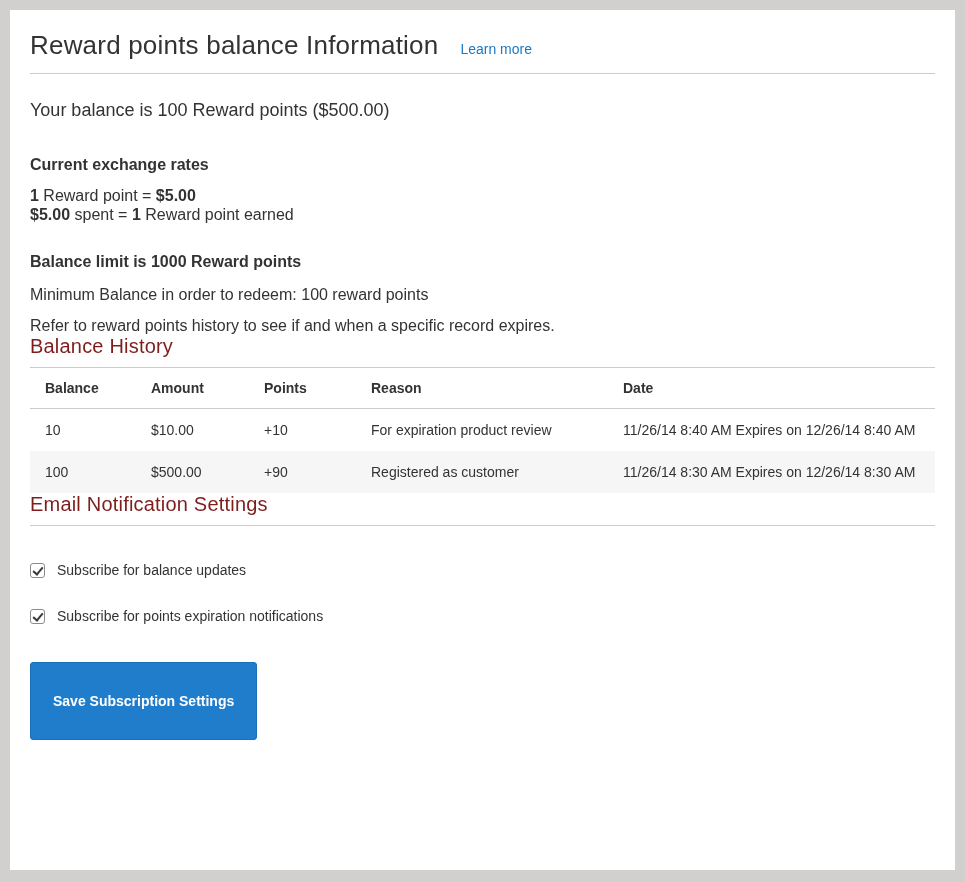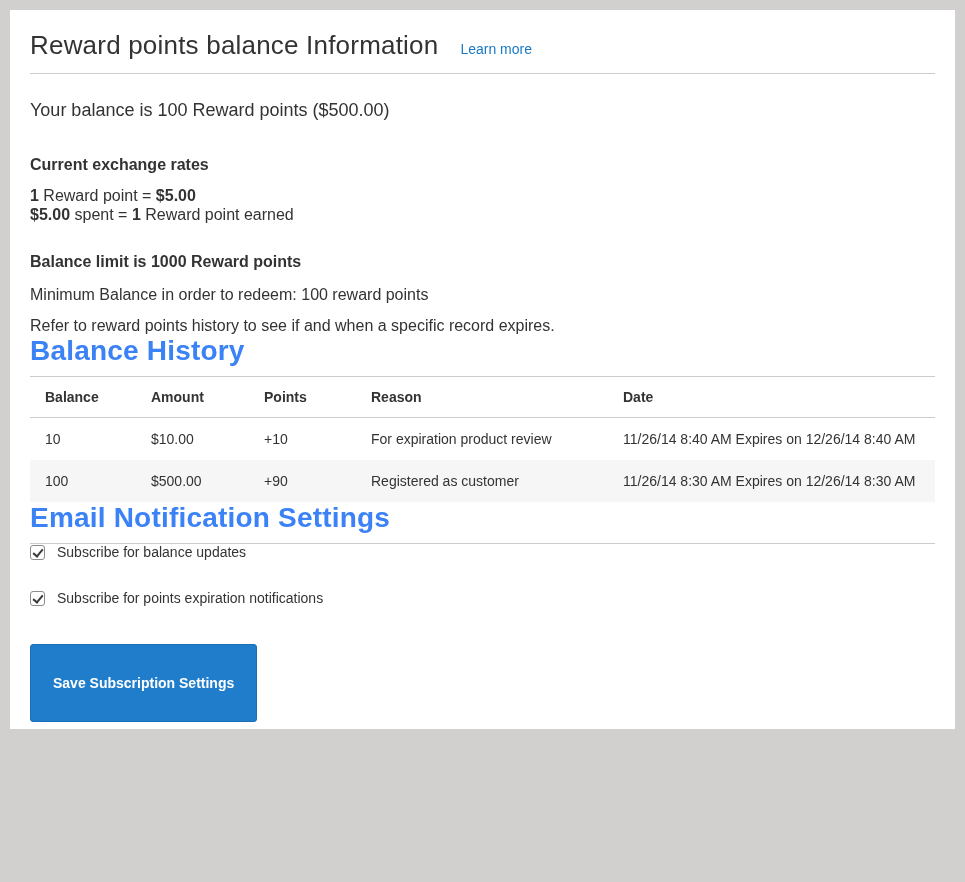--- a/index.html
+++ b/index.html
@@ -9,21 +9,21 @@
     height: 882px;
     background: #d1d0ce;
     padding: 10px 10px 12px;
     font-family: "Liberation Sans", "DejaVu Sans", sans-serif;
     color: #333333;
     font-size: 14px;
   }
   .card {
     background: #ffffff;
     width: 945px;
-    height: 719px;
+    height: 860px;
     padding: 20px 20px 0 20px;
     overflow: hidden;
   }
   .title-row {
     display: flex;
     align-items: baseline;
     gap: 22px;
   }
   h1.page-title {
     margin: 0;
@@ -49,23 +49,23 @@
   }
   p.body-line { margin: 0; font-size: 16px; line-height: 19px; }
   .mt-exchange-heading { margin-top: 34px !important; font-weight: bold; }
   .mt-rates { margin-top: 12px !important; }
   .mt-limit { margin-top: 28px !important; font-weight: bold; }
   .mt-min { margin-top: 14px !important; }
   .mt-expires { margin-top: 30px !important; font-weight: bold; }
   .mt-refer { margin-top: 12px !important; }
   h2.section-title {
     margin: 0;
-    font-size: 28px;
-    font-weight: 700;
-    color: #3b82f6;
+    font-size: 20px;
+    font-weight: 400;
+    color: #7f1d1d;
     letter-spacing: 0.2px;
   }
   .mt-history { margin-top: 44px; }
   .mt-email { margin-top: 56px; }
   .section-divider { border-bottom: 1px solid #cccccc; margin-top: 9px; }
   table.history-table {
     width: 100%;
     border-collapse: collapse;
     font-size: 14px;
     color: #333333;
@@ -82,21 +82,21 @@
   table.history-table tbody tr:nth-child(even) { background: #f6f6f6; }
   .col-balance { width: 106px; }
   .col-amount  { width: 113px; }
   .col-points  { width: 107px; }
   .col-reason  { width: 252px; }
   .checkbox-row {
     display: flex;
     align-items: center;
     gap: 12px;
   }
-  .cb-1 { }
+  .cb-1 { margin-top: 36px; }
   .cb-2 { margin-top: 30px; }
   input[type="checkbox"] {
     appearance: none;
     -webkit-appearance: none;
     width: 15px; height: 15px;
     margin: 0;
     border: 1px solid #8b8b8b;
     border-radius: 3px;
     background: #ffffff;
     position: relative;

